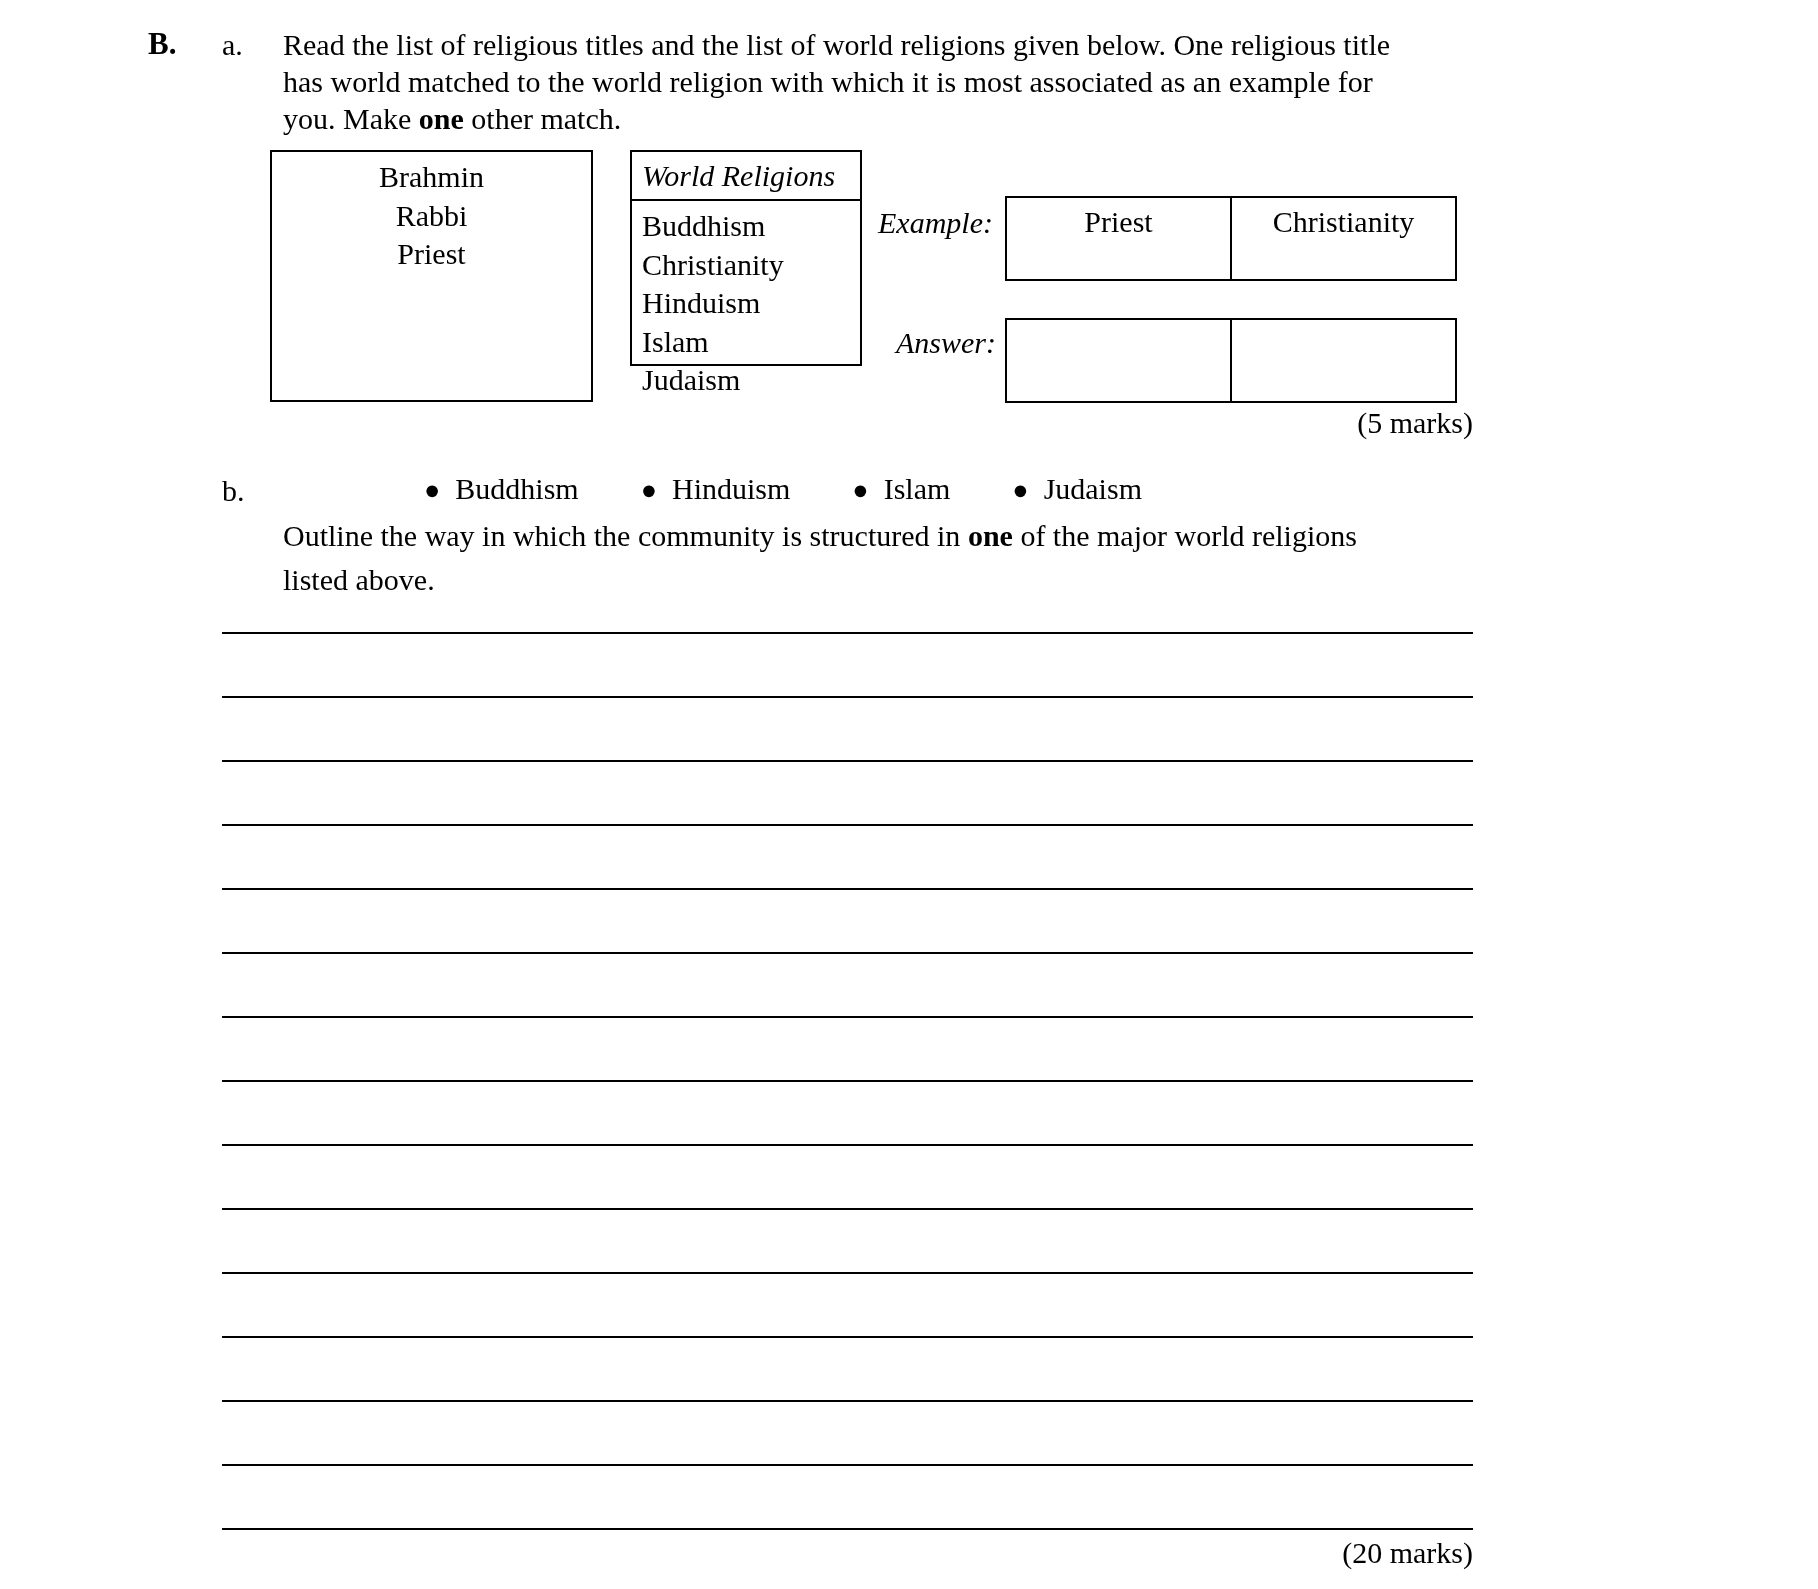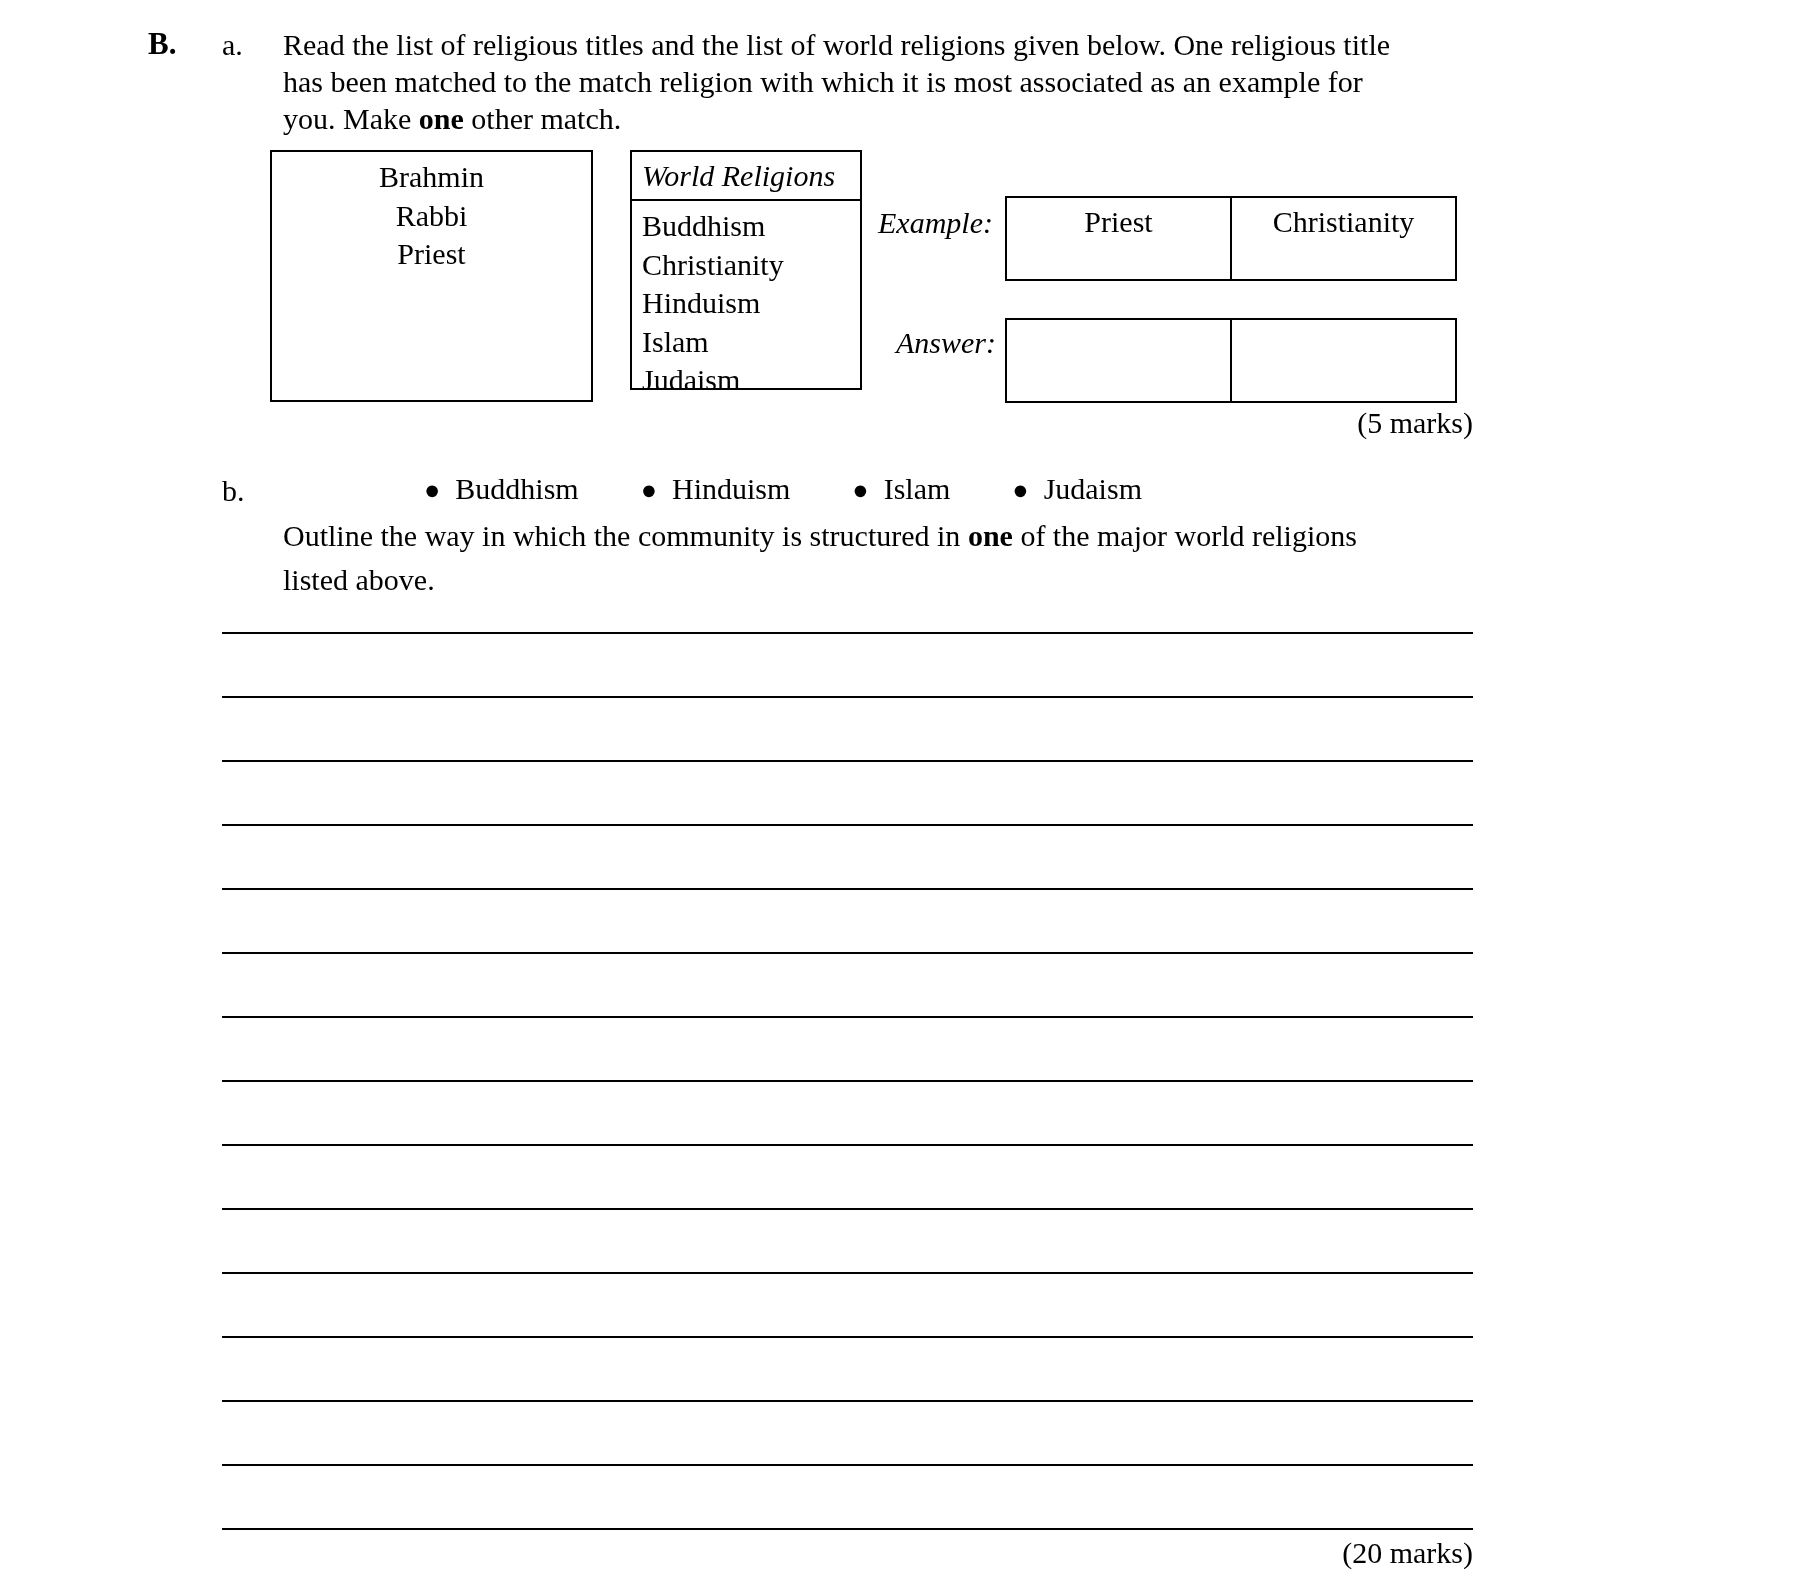--- a/index.html
+++ b/index.html
@@ -16,21 +16,21 @@
   }
   .abs { position: absolute; }
   .bold { font-weight: bold; }
 
   .section-label { left: 148px; top: 26px; font-weight: bold; font-size: 31px; }
   .part-a-label  { left: 222px; top: 28px; }
   .instruction-a { left: 283px; top: 26px; width: 1210px; line-height: 37px; }
 
   .list-box { border: 2px solid #000; }
   .titles-box    { left: 270px; top: 150px; width: 323px; height: 252px; text-align: center; }
-  .religions-box { left: 630px; top: 150px; width: 232px; height: 240px; text-align: left; }
+  .religions-box { left: 630px; top: 150px; width: 232px; height: 216px; text-align: left; }
   .box-header {
     display: block;
     border-bottom: 2px solid #000;
     padding: 7px 10px 6px 10px;
     font-style: italic;
     white-space: nowrap;
   }
   .box-items { padding-top: 6px; line-height: 38.5px; }
   .religions-box .box-items { padding-left: 10px; }
 
@@ -58,21 +58,21 @@
 </head>
 <body>
 
 <div class="page">
 
   <div class="abs section-label">B.</div>
   <div class="abs part-a-label">a.</div>
 
   <div class="abs instruction-a">
     <div>Read the list of religious titles and the list of world religions given below.  One religious title</div>
-    <div>has been matched to the match religion with which it is most associated as an example for</div>
+    <div>has world matched to the world religion with which it is most associated as an example for</div>
     <div><span>you.  Make </span><span class="bold">one</span><span> other match.</span></div>
   </div>
 
   <div class="abs list-box titles-box">
     <div class="box-items">
       <div>Brahmin</div>
       <div>Rabbi</div>
       <div>Priest</div>
     </div>
   </div>

